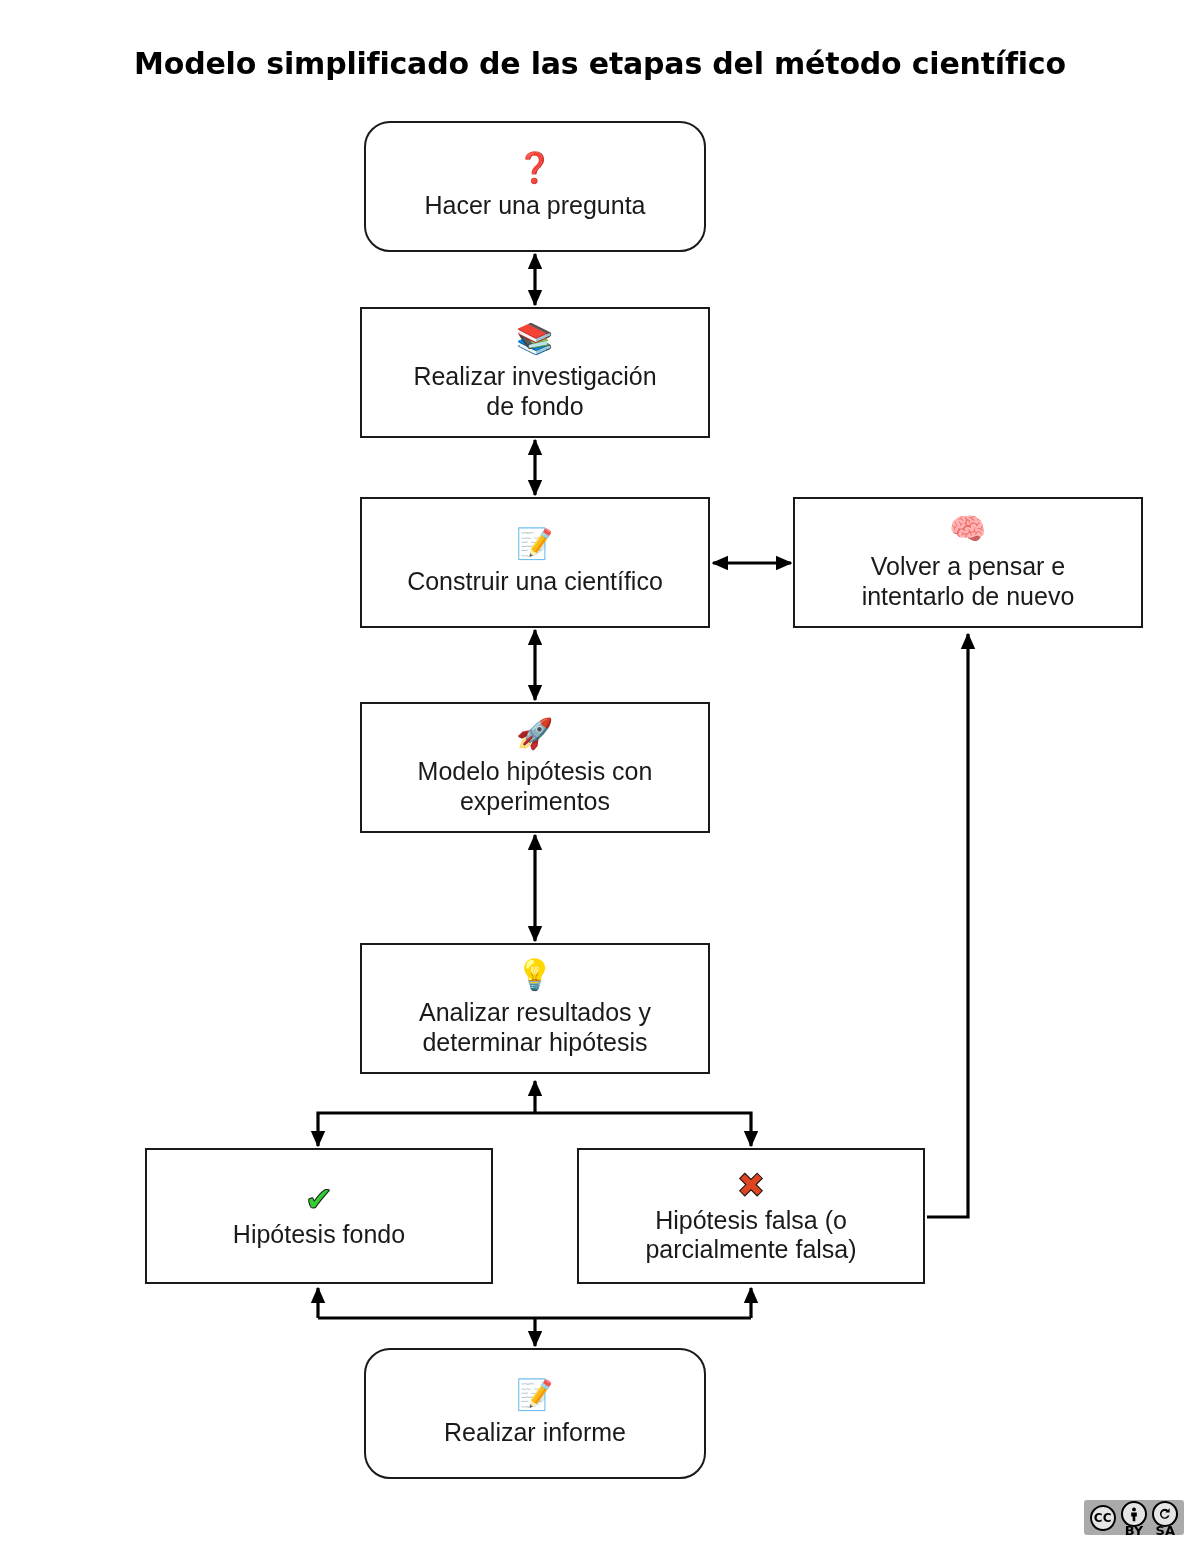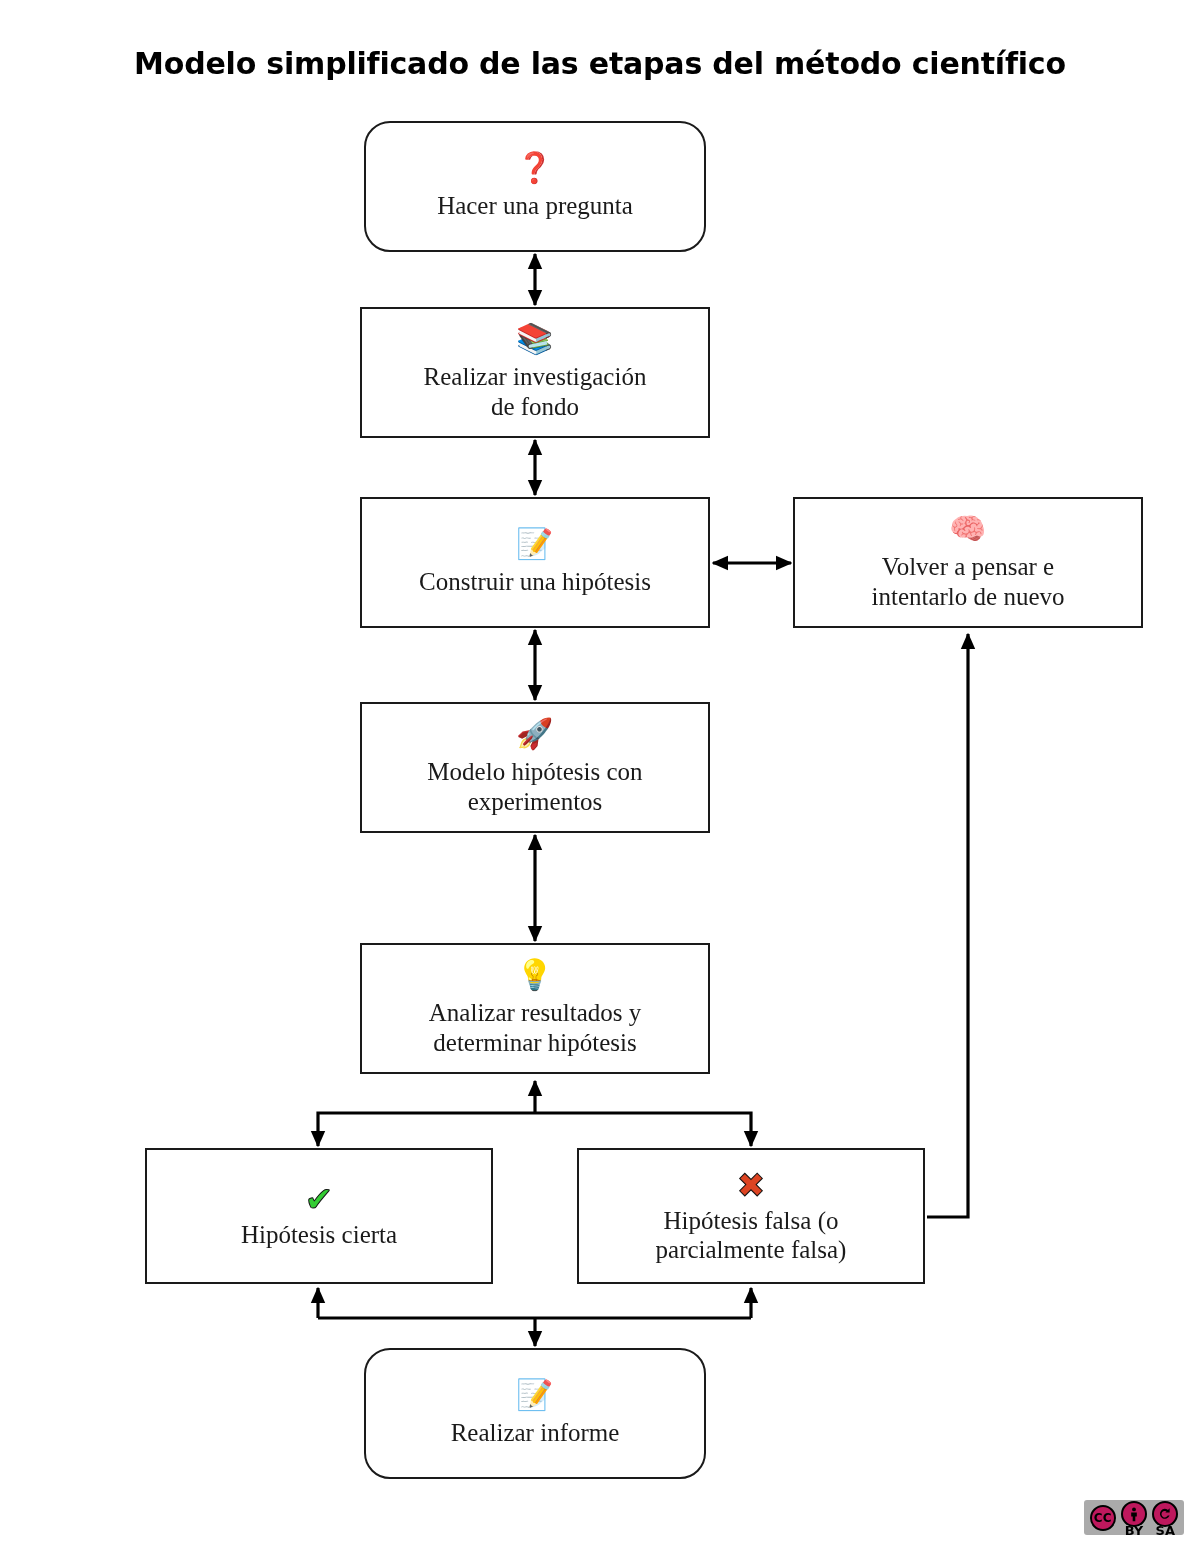--- a/index.html
+++ b/index.html
@@ -50,21 +50,21 @@
     line-height: 1;
     margin-bottom: 4px;
     display: block;
     height: 34px;
   }
   .node .label {
     font-size: 25px;
     line-height: 1.18;
     white-space: pre-line;
     padding: 0 10px;
-    font-family: Liberation Serif, serif;
+    font-family: Liberation Sans, sans-serif;
   }
   #edges {
     position: absolute;
     left: 0;
     top: 0;
     width: 1200px;
     height: 1549px;
     pointer-events: none;
   }
   
@@ -79,21 +79,21 @@
     display: flex;
     align-items: center;
     justify-content: space-around;
     padding: 0 3px;
     box-sizing: border-box;
   }
   #cc-badge .cc-mark {
     width: 26px;
     height: 26px;
     border-radius: 50%;
-    background: #be185d;
+    background: #e5e5e5;
     border: 2.5px solid #000000;
     box-sizing: border-box;
     display: flex;
     align-items: center;
     justify-content: center;
     font-size: 12px;
     font-weight: bold;
     color: #000000;
     font-family: "DejaVu Sans", "Liberation Sans", sans-serif;
     position: relative;
@@ -160,21 +160,21 @@
   </div>
 
   <div class="node" style="left:360px; top:307px; width:350px; height:131px;">
     <span class="emoji">📚</span>
     <span class="label">Realizar investigación
 de fondo</span>
   </div>
 
   <div class="node" style="left:360px; top:497px; width:350px; height:131px;">
     <span class="emoji">📝</span>
-    <span class="label">Construir una hipótesis</span>
+    <span class="label">Construir una científico</span>
   </div>
 
   <div class="node" style="left:793px; top:497px; width:350px; height:131px;">
     <span class="emoji">🧠</span>
     <span class="label">Volver a pensar e
 intentarlo de nuevo</span>
   </div>
 
   <div class="node" style="left:360px; top:702px; width:350px; height:131px;">
     <span class="emoji">🚀</span>
@@ -183,21 +183,21 @@
   </div>
 
   <div class="node" style="left:360px; top:943px; width:350px; height:131px;">
     <span class="emoji">💡</span>
     <span class="label">Analizar resultados y
 determinar hipótesis</span>
   </div>
 
   <div class="node" style="left:145px; top:1148px; width:348px; height:136px;">
     <span class="emoji" style="color:#33cc33; -webkit-text-stroke:1px #111; font-size:34px;">✔</span>
-    <span class="label">Hipótesis cierta</span>
+    <span class="label">Hipótesis fondo</span>
   </div>
 
   <div class="node" style="left:577px; top:1148px; width:348px; height:136px;">
     <span class="emoji" style="color:#dd4422; -webkit-text-stroke:1px #111; font-size:34px;">✖</span>
     <span class="label">Hipótesis falsa (o
 parcialmente falsa)</span>
   </div>
 
   <div class="node rounded" style="left:364px; top:1348px; width:342px; height:131px;">
     <span class="emoji">📝</span>

